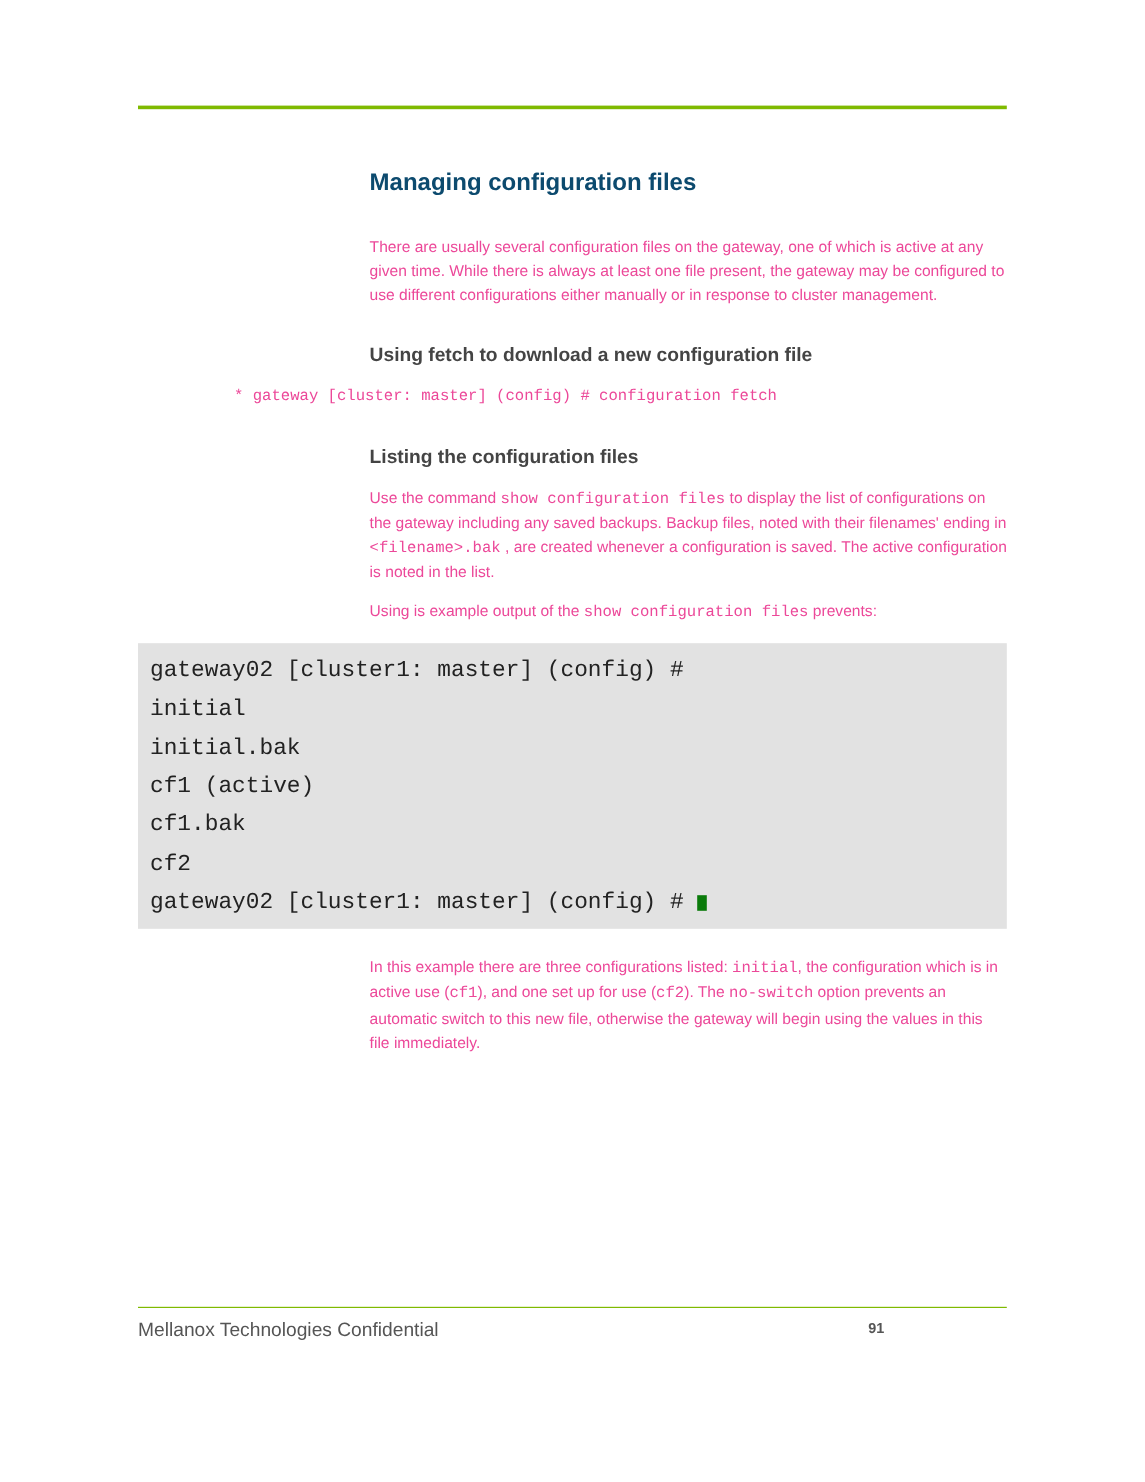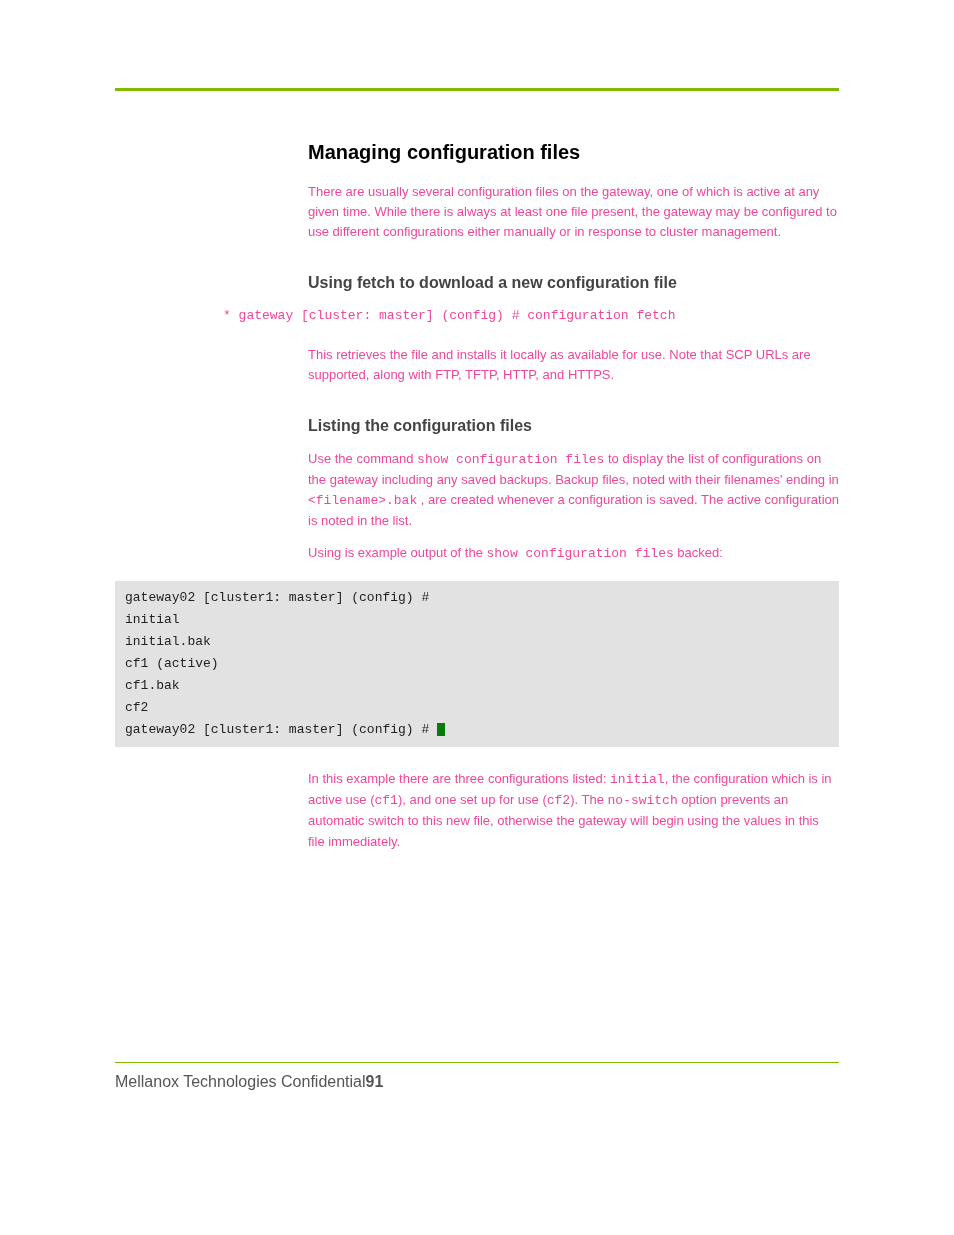--- a/index.html
+++ b/index.html
@@ -1,59 +1,58 @@
 <!DOCTYPE html>
 <html><head>
 <meta charset="utf-8">
 <style>
   * { box-sizing: border-box; margin: 0; padding: 0; }
   html, body { width: 954px; background: #fff; font-family: Arial, Helvetica, sans-serif; color: #333; }
   .page { width: 954px; padding: 88px 115px 0 115px; }
   .rule { height: 3px; background: #7fba00; margin-bottom: 50px; }
   .body-col { margin-left: 193px; }
-  .cli-col { margin-left: 108px; }
-  h1.section { font-size: 20px; font-weight: bold; color: #000000; margin-bottom: 18px; }
+  .cli-col { margin-left: 80px; }
+  h1.section { font-size: 20px; font-weight: bold; color: #0c4a6e; margin-bottom: 32px; }
   h2.subsection { font-size: 16px; font-weight: bold; color: #444; margin: 32px 0 14px 0; }
   p { font-size: 13px; line-height: 1.55; margin-bottom: 12px; color: #ec4899; }
   .mono { font-family: "Courier New", Courier, monospace; font-size: 13px; }
-  .cli-block { background: #e2e2e2; padding: 6px 10px 6px 10px; margin: 16px 0 22px 0; font-family: "Courier New", Courier, monospace; font-size: 13px; line-height: 1.7; color: #222; white-space: pre; }
+  .cli-block { background: #e2e2e2; padding: 6px 10px 6px 10px; margin: 16px 0 22px 0; font-family: "Courier New", Courier, monospace; font-size: 19px; line-height: 1.7; color: #222; white-space: pre; }
   .cursor { display: inline-block; width: 8px; height: 13px; background: #0a7a0a; vertical-align: middle; }
   .footer { position: relative; margin-top: 210px; height: 60px; }
   .footer-rule { height: 1px; background: #7fba00; margin-bottom: 10px; }
   .footer-left { font-size: 16px; color: #555; float: left; }
-  .footer-page { font-size: 16px; color: #555; float: left; font-weight: bold; }
+  .footer-page { font-size: 12px; color: #555; float: left; margin-left: 358px; font-weight: bold; }
 </style>
 </head>
 <body>
 
 <div class="page">
   <div class="rule"></div>
 
   <div class="body-col">
     <h1 class="section">Managing configuration files</h1>
     <p>There are usually several configuration files on the gateway, one of which is active at any given time. While there is always at least one file present, the gateway may be configured to use different configurations either manually or in response to cluster management.</p>
 
     <h2 class="subsection">Using fetch to download a new configuration file</h2>
   </div>
 
   <div class="cli-col">
     <p class="mono" style="margin:10px 0 18px 0;">* gateway [cluster: master] (config) # configuration fetch</p>
   </div>
 
   <div class="body-col">
-    <p>This retrieves the file and installs it locally as available for use. Note that SCP URLs are supported, along with FTP, TFTP, HTTP, and HTTPS.</p>
 
     <h2 class="subsection">Listing the configuration files</h2>
 
     <p>
       <span>Use the command </span><span class="mono">show configuration files</span><span> to display the list of configurations on the gateway including any saved backups. Backup files, noted with their filenames' ending in </span><span class="mono">&lt;filename&gt;.bak</span><span> , are created whenever a configuration is saved. The active configuration is noted in the list.</span>
     </p>
 
     <p>
-      <span>Using is example output of the </span><span class="mono">show configuration files</span><span> backed:</span>
+      <span>Using is example output of the </span><span class="mono">show configuration files</span><span> prevents:</span>
     </p>
   </div>
 
   <div class="cli-block"><span>gateway02 [cluster1: master] (config) # </span>
 <span>initial</span>
 <span>initial.bak</span>
 <span>cf1 (active)</span>
 <span>cf1.bak</span>
 <span>cf2</span>
 <span>gateway02 [cluster1: master] (config) # </span><span class="cursor"></span></div>

